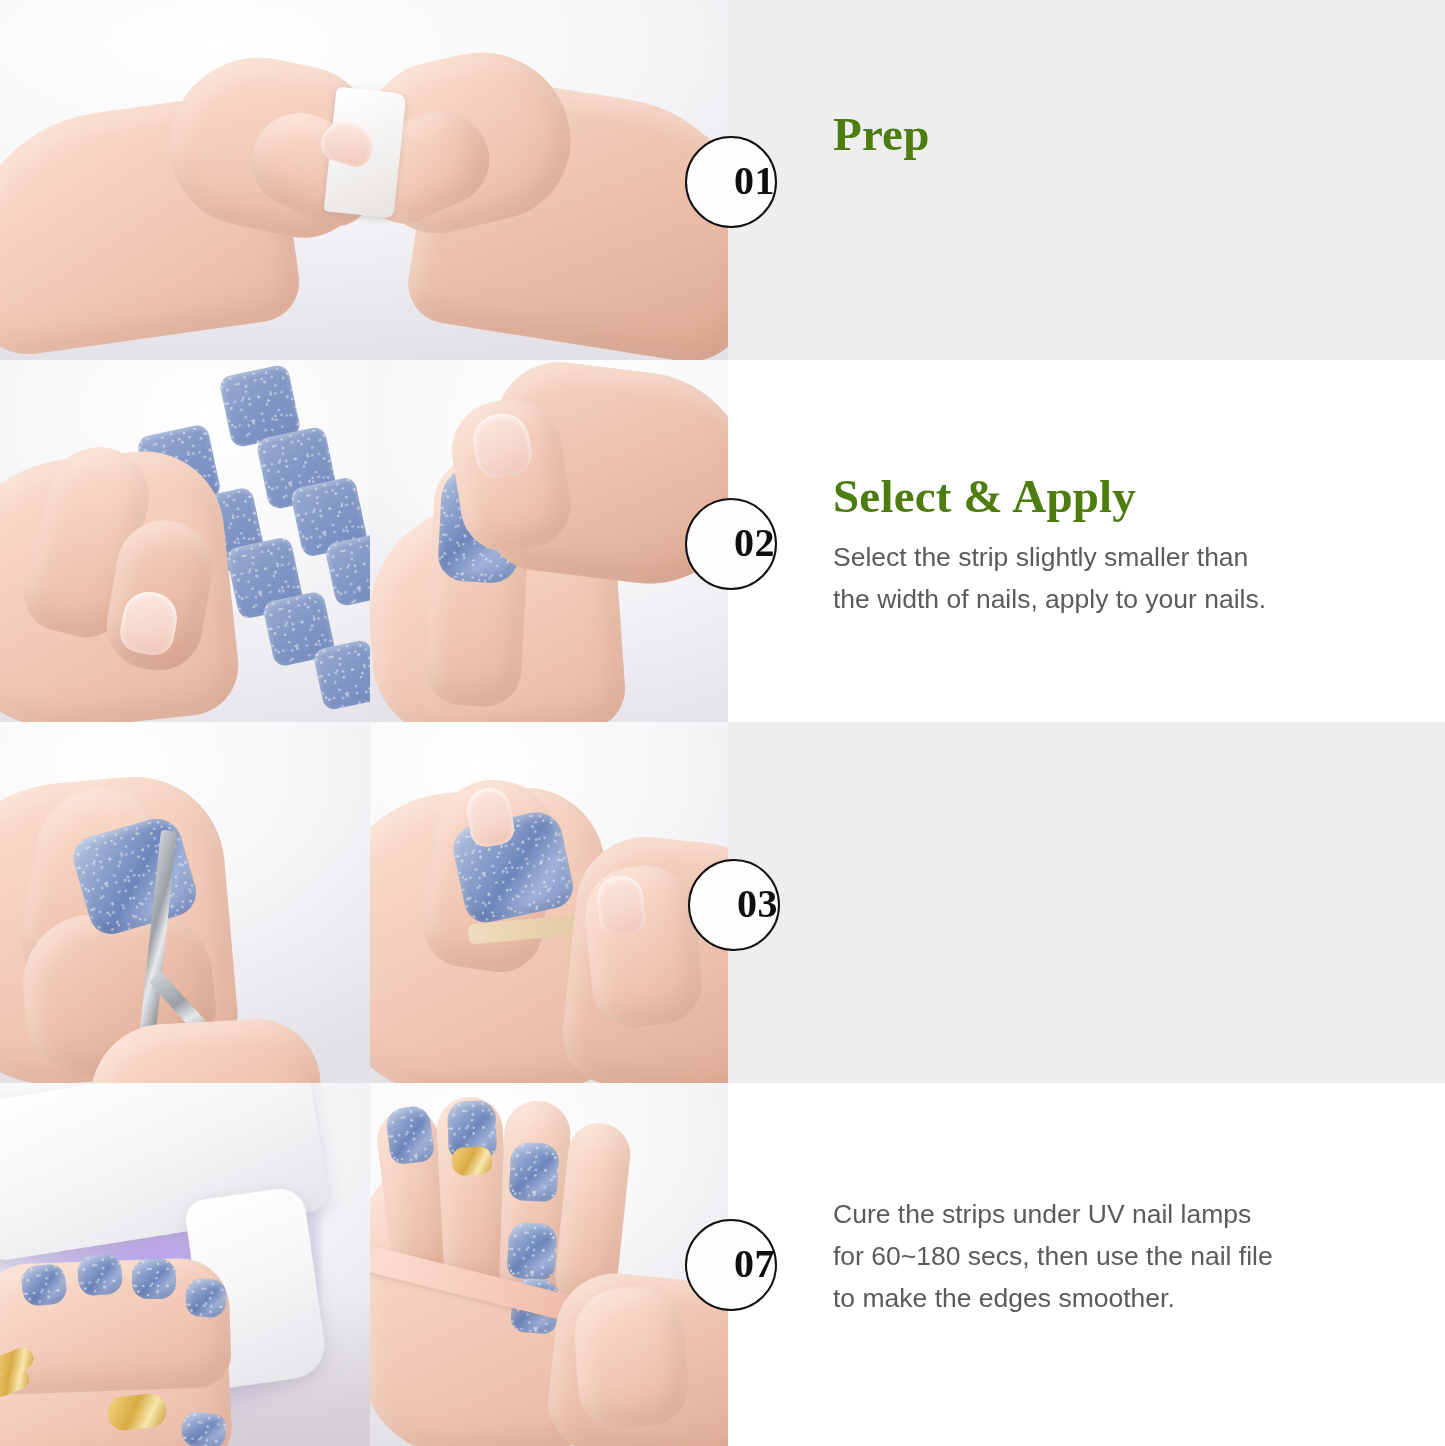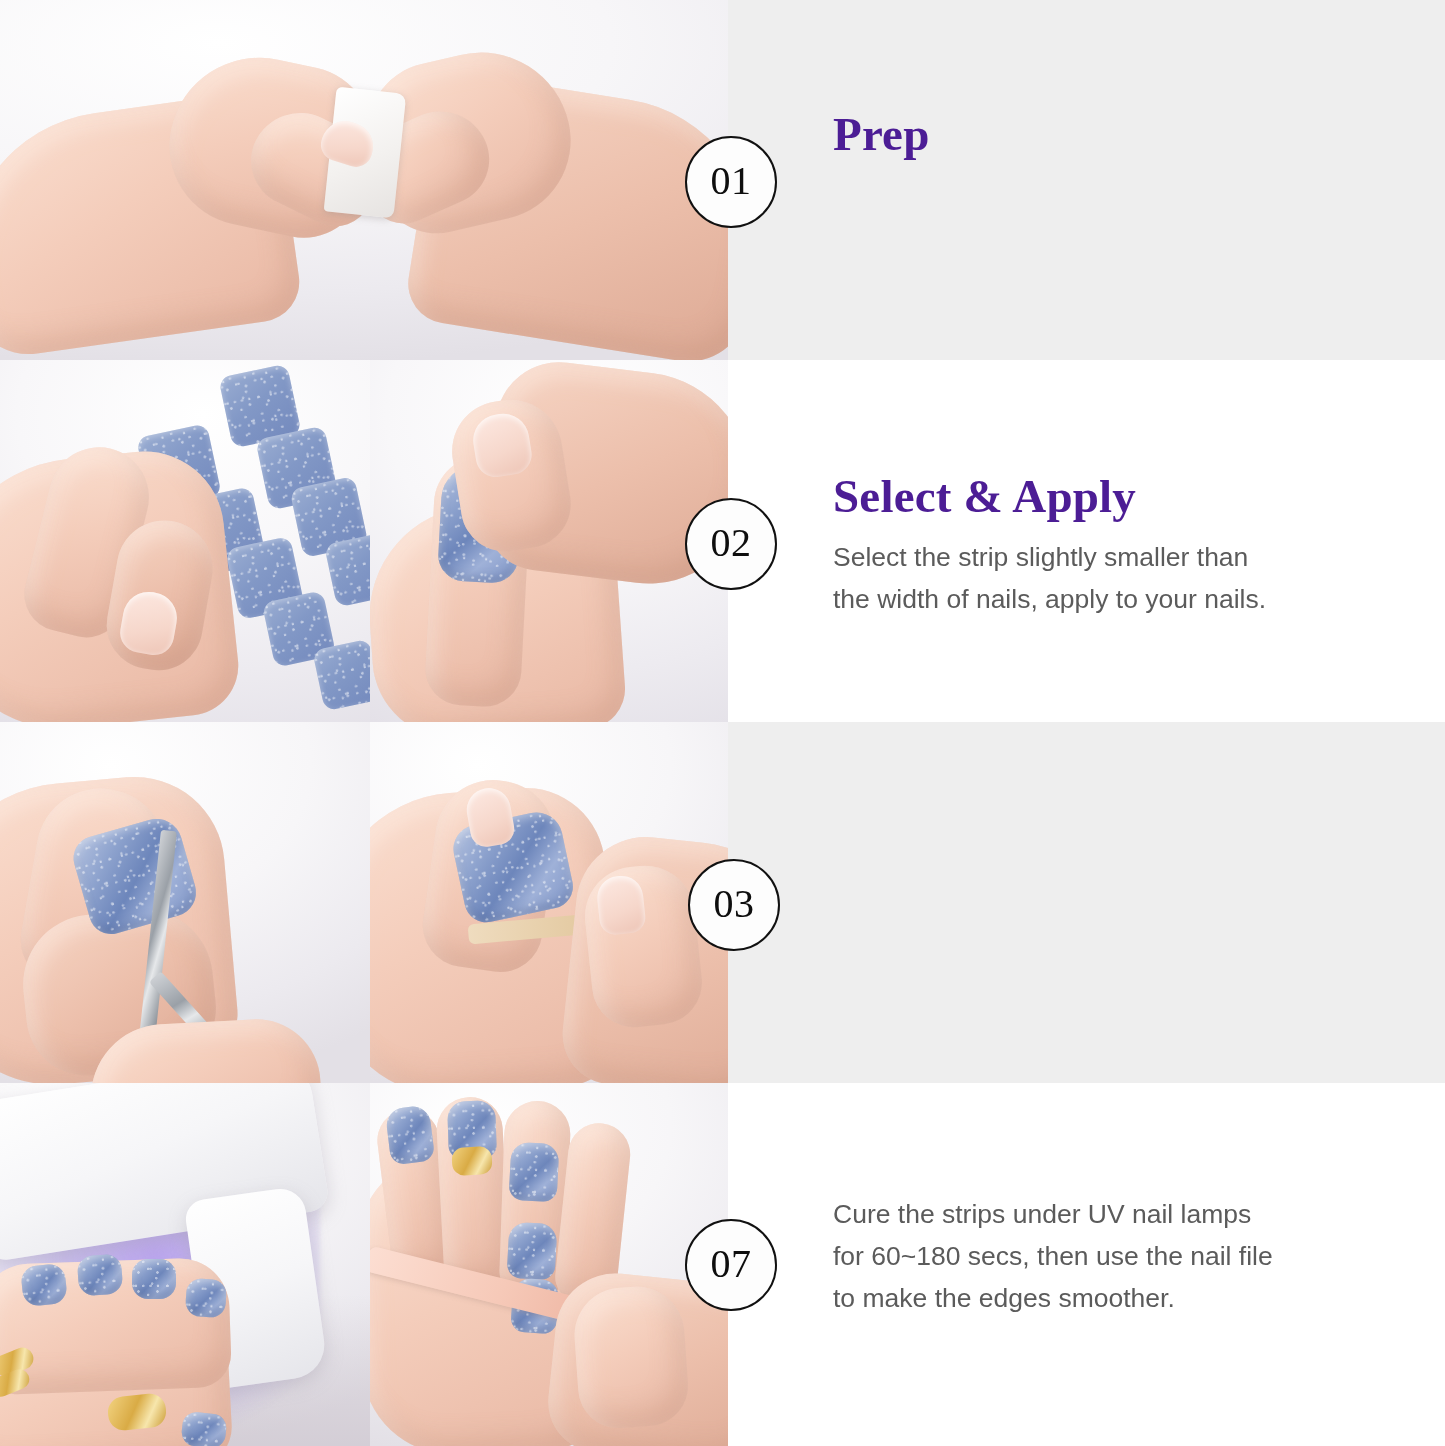--- a/index.html
+++ b/index.html
@@ -163,21 +163,21 @@
     height: 100%;
   }
   .text-block {
     position: absolute;
     left: 105px;
   }
   .step-heading {
     font-family: "Liberation Serif", serif;
     font-size: 47px;
     line-height: 1.06;
-    color: #4c1d95;
+    color: #4d7c0f;
     margin: 0 0 14px 0;
     letter-spacing: .2px;
     white-space: nowrap;
   }
   .step-body {
     font-family: "Liberation Sans", sans-serif;
     font-size: 26.5px;
     line-height: 42px;
     color: #5b5b5b;
     margin: 0;
@@ -194,22 +194,23 @@
   
   .badge {
     position: absolute;
     width: 88px;
     height: 88px;
     border-radius: 50%;
     border: 2.6px solid #111111;
     background: #fdfdfd;
     display: flex;
     align-items: center;
-    justify-content: center;
+    justify-content: flex-end;
     z-index: 6;
+    font-weight: bold;
   }
   .badge-num {
     font-family: "Liberation Serif", serif;
     font-size: 40px;
     line-height: 1;
     color: #0e0e0e;
     letter-spacing: .5px;
     transform: translateY(-1px);
   }
 </style>

